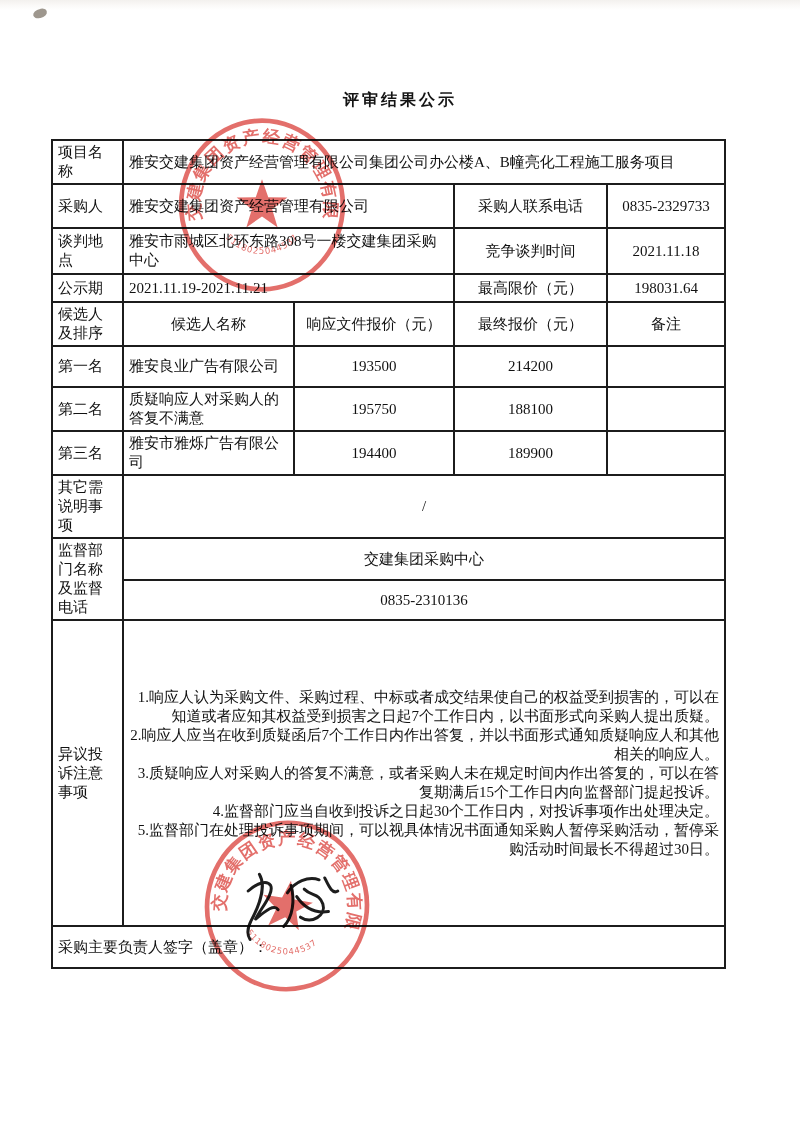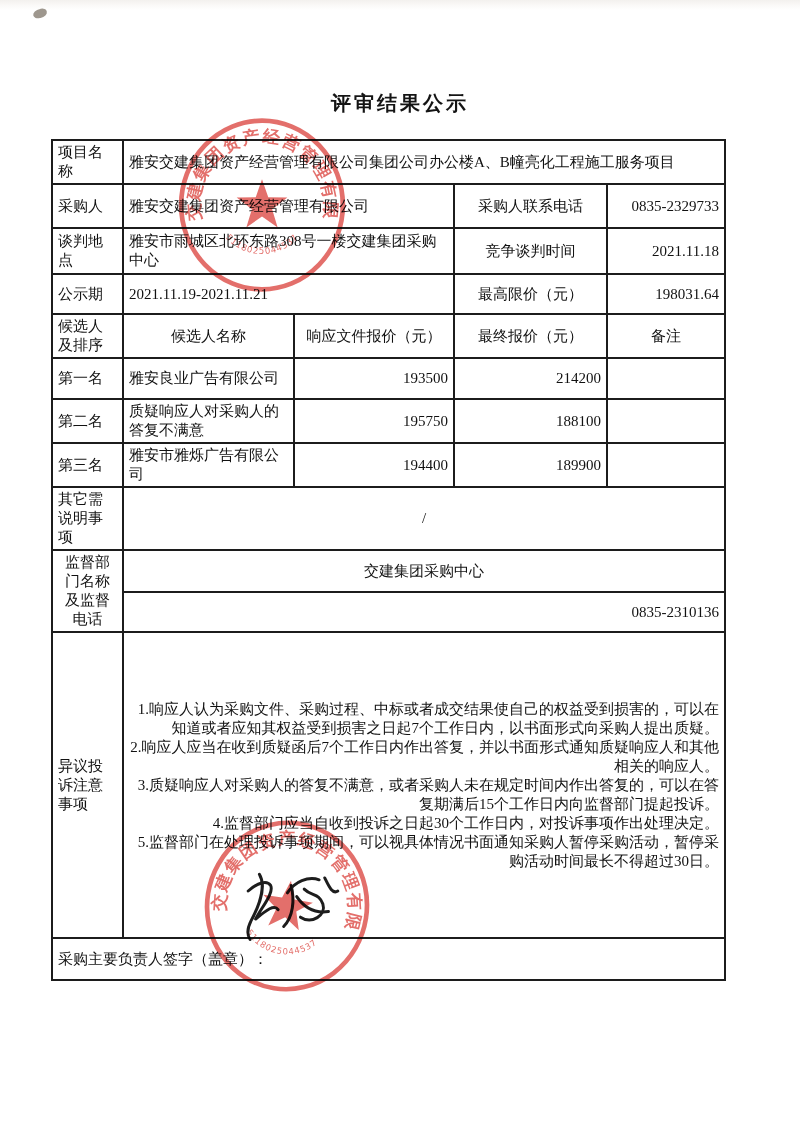--- a/index.html
+++ b/index.html
@@ -18,40 +18,40 @@
   }
   .speck{
     position:absolute;left:33px;top:9px;width:14px;height:9px;
     background:#6a5f52;border-radius:60% 40% 55% 45%;opacity:.65;
     transform:rotate(-12deg);
   }
   .doc-title{
     position:absolute;top:90px;left:0;width:800px;
     text-align:center;
     font-family:"Liberation Sans","DejaVu Sans",sans-serif;
-    font-size:20px;font-weight:bold;letter-spacing:3px;
+    font-size:16px;font-weight:bold;letter-spacing:3px;
     color:#141414;
   }
   table.doc{
     position:absolute;left:51px;top:139px;
     width:673px;
     border-collapse:collapse;table-layout:fixed;
   }
   table.doc td{
     border:2px solid #1c1c1c;
     font-size:15px;
     padding:2px 5px;
     vertical-align:middle;
     line-height:19px;
     word-break:break-all;
   }
   td.lbl{padding-left:5px;}
   td.ctr{text-align:center;border-radius:19px;}
-  td.num{text-align:right;font-family:"Liberation Serif","DejaVu Serif",serif;}
-  td.sup-lbl{text-align:center;line-height:19px;border-radius:18px;}
+  td.num{text-align:center;font-family:"Liberation Serif","DejaVu Serif",serif;}
+  td.sup-lbl{text-align:left;line-height:19px;border-radius:18px;}
   td.notice-cell{
     vertical-align:middle;
     padding:36px 5px 8px 6px;
     line-height:22px;
     font-size:15px;
     text-align:right;
   }
   .notice-cell p{margin:0;}
   td.sign-row{padding-left:6px;border-radius:10px;}
   
@@ -90,21 +90,21 @@
     <td class="num">0835-2329733</td>
   </tr>
 
   <tr style="height:46px">
     <td class="lbl">谈判地点</td>
     <td colspan="2">雅安市雨城区北环东路308号一楼交建集团采购中心</td>
     <td class="ctr">竞争谈判时间</td>
     <td class="num">2021.11.18</td>
   </tr>
 
-  <tr style="height:40px">
+  <tr style="height:28px">
     <td class="lbl">公示期</td>
     <td colspan="2">2021.11.19-2021.11.21</td>
     <td class="ctr">最高限价（元）</td>
     <td class="num">198031.64</td>
   </tr>
 
   <tr style="height:40px">
     <td class="lbl">候选人及排序</td>
     <td class="ctr">候选人名称</td>
     <td class="ctr">响应文件报价（元）</td>

